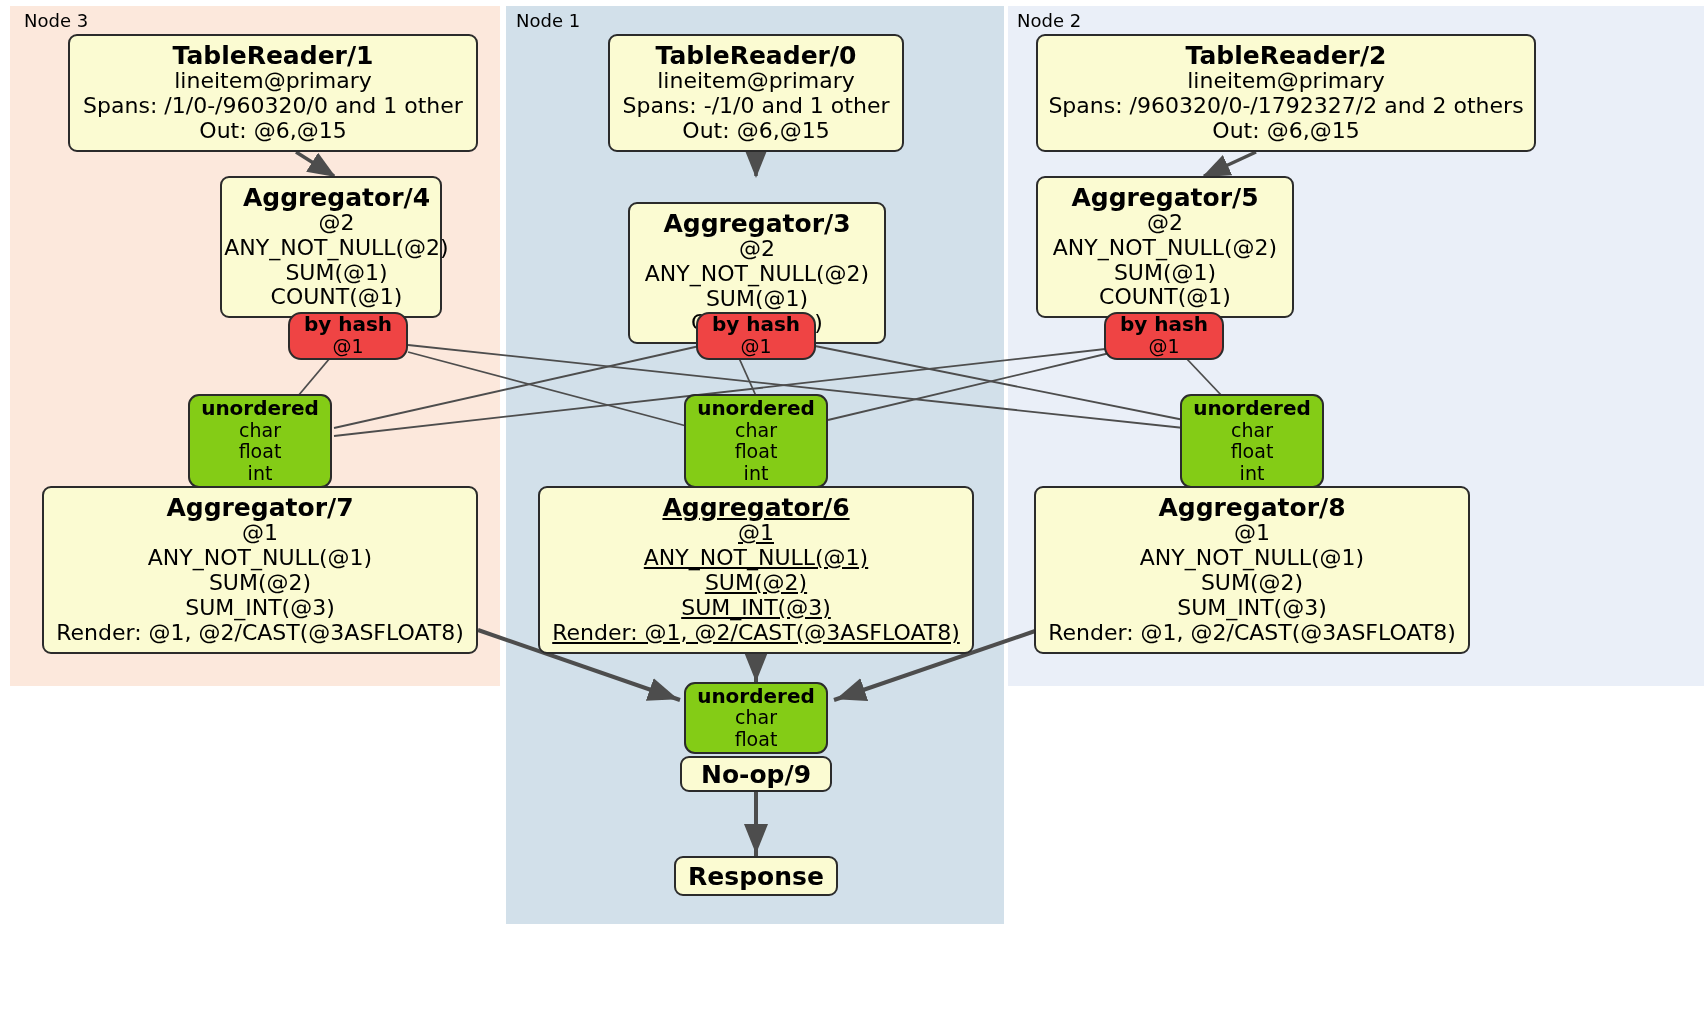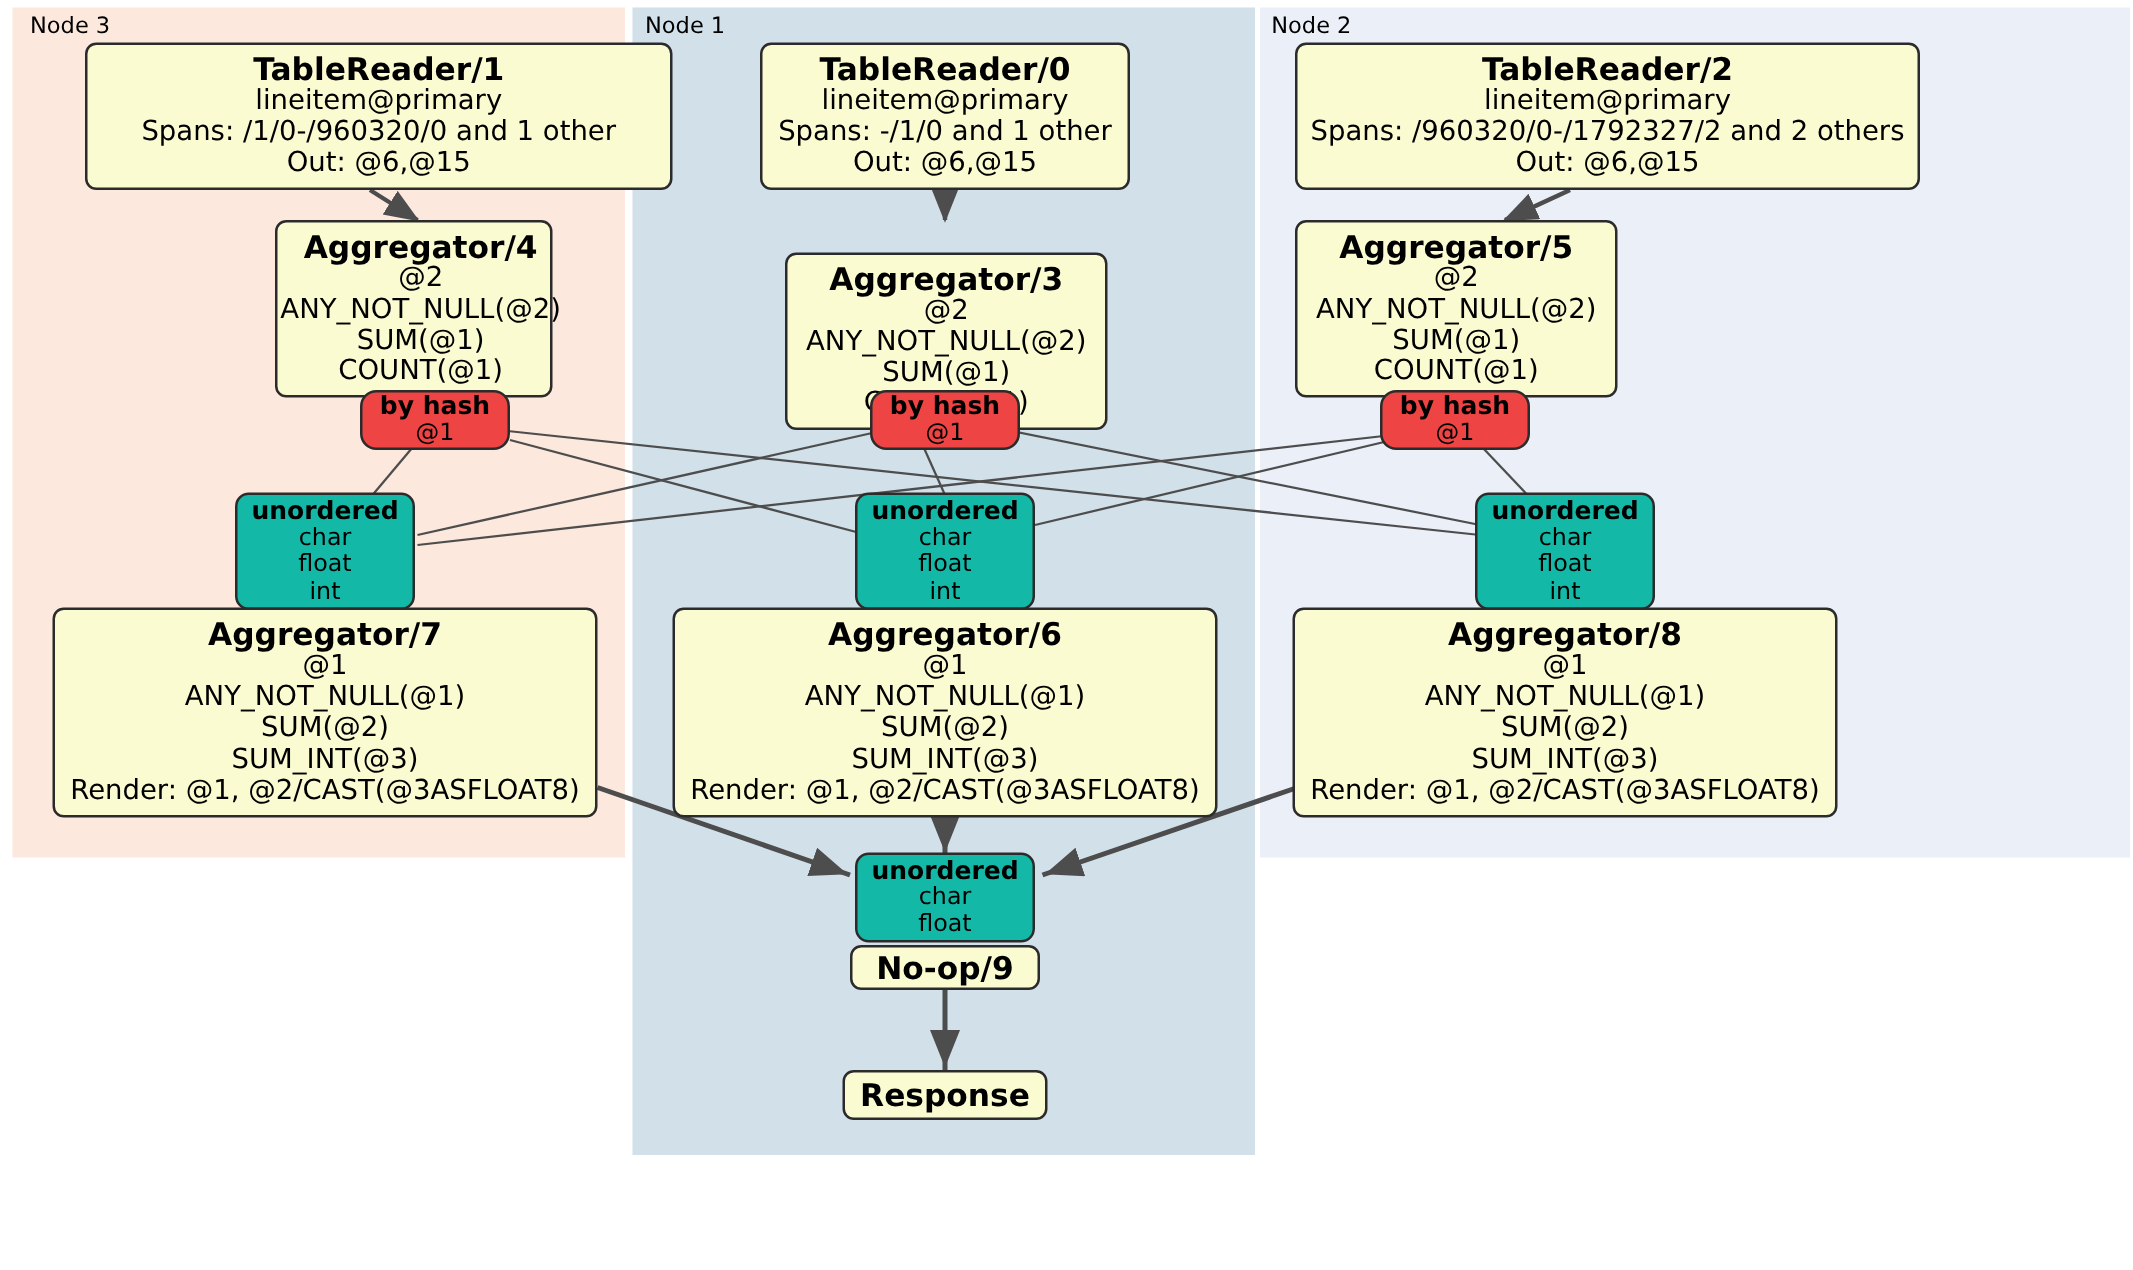--- a/index.html
+++ b/index.html
@@ -44,21 +44,21 @@
     border: 2px solid #2b2b2b;
     border-radius: 9px;
     padding: 4px 8px;
   }
   .router {
     background: #ef4444;
     border: 2px solid #2b2b2b;
     border-radius: 13px;
   }
   .sync {
-    background: #14b8a6;
+    background: #84cc16;
     border: 2px solid #2b2b2b;
     border-radius: 11px;
   }
   .title {
     font-weight: bold;
     font-size: 25px;
     line-height: 1.08;
     white-space: nowrap;
   }
   .title.sm { font-size: 20px; }
@@ -110,21 +110,21 @@
 
     <path d="M474,630 L676,700" stroke="#4d4d4d" stroke-width="4" fill="none" marker-end="url(#ahs)"></path>
 
     <path d="M752,652 L752,684" stroke="#4d4d4d" stroke-width="4" fill="none" marker-end="url(#ahs)"></path>
 
     <path d="M1034,630 L830,700" stroke="#4d4d4d" stroke-width="4" fill="none" marker-end="url(#ahs)"></path>
 
     <path d="M752,790 L752,856" stroke="#4d4d4d" stroke-width="4" fill="none" marker-end="url(#ahs)"></path>
   </svg>
 
-  <div class="gbox proc" style="left:64px; top:34px; width:470px; height:118px;">
+  <div class="gbox proc" style="left:64px; top:34px; width:410px; height:118px;">
     <div class="title">TableReader/1</div>
     <div class="line">lineitem@primary</div>
     <div class="line">Spans: /1/0-/960320/0 and 1 other</div>
     <div class="line">Out: @6,@15</div>
   </div>
 
   <div class="gbox proc" style="left:604px; top:34px; width:296px; height:118px;">
     <div class="title">TableReader/0</div>
     <div class="line">lineitem@primary</div>
     <div class="line">Spans: -/1/0 and 1 other</div>
@@ -200,21 +200,21 @@
 
   <div class="gbox proc" style="left:38px; top:486px; width:436px; height:168px;">
     <div class="title">Aggregator/7</div>
     <div class="line">@1</div>
     <div class="line">ANY_NOT_NULL(@1)</div>
     <div class="line">SUM(@2)</div>
     <div class="line">SUM_INT(@3)</div>
     <div class="line">Render: @1, @2/CAST(@3ASFLOAT8)</div>
   </div>
 
-  <div class="gbox proc" style="left:534px; top:486px; width:436px; height:168px;">
+  <div class="gbox proc" style="left:534px; top:486px; width:436px; height:168px;text-decoration:underline;">
     <div class="title">Aggregator/6</div>
     <div class="line">@1</div>
     <div class="line">ANY_NOT_NULL(@1)</div>
     <div class="line">SUM(@2)</div>
     <div class="line">SUM_INT(@3)</div>
     <div class="line">Render: @1, @2/CAST(@3ASFLOAT8)</div>
   </div>
 
   <div class="gbox proc" style="left:1030px; top:486px; width:436px; height:168px;">
     <div class="title">Aggregator/8</div>

